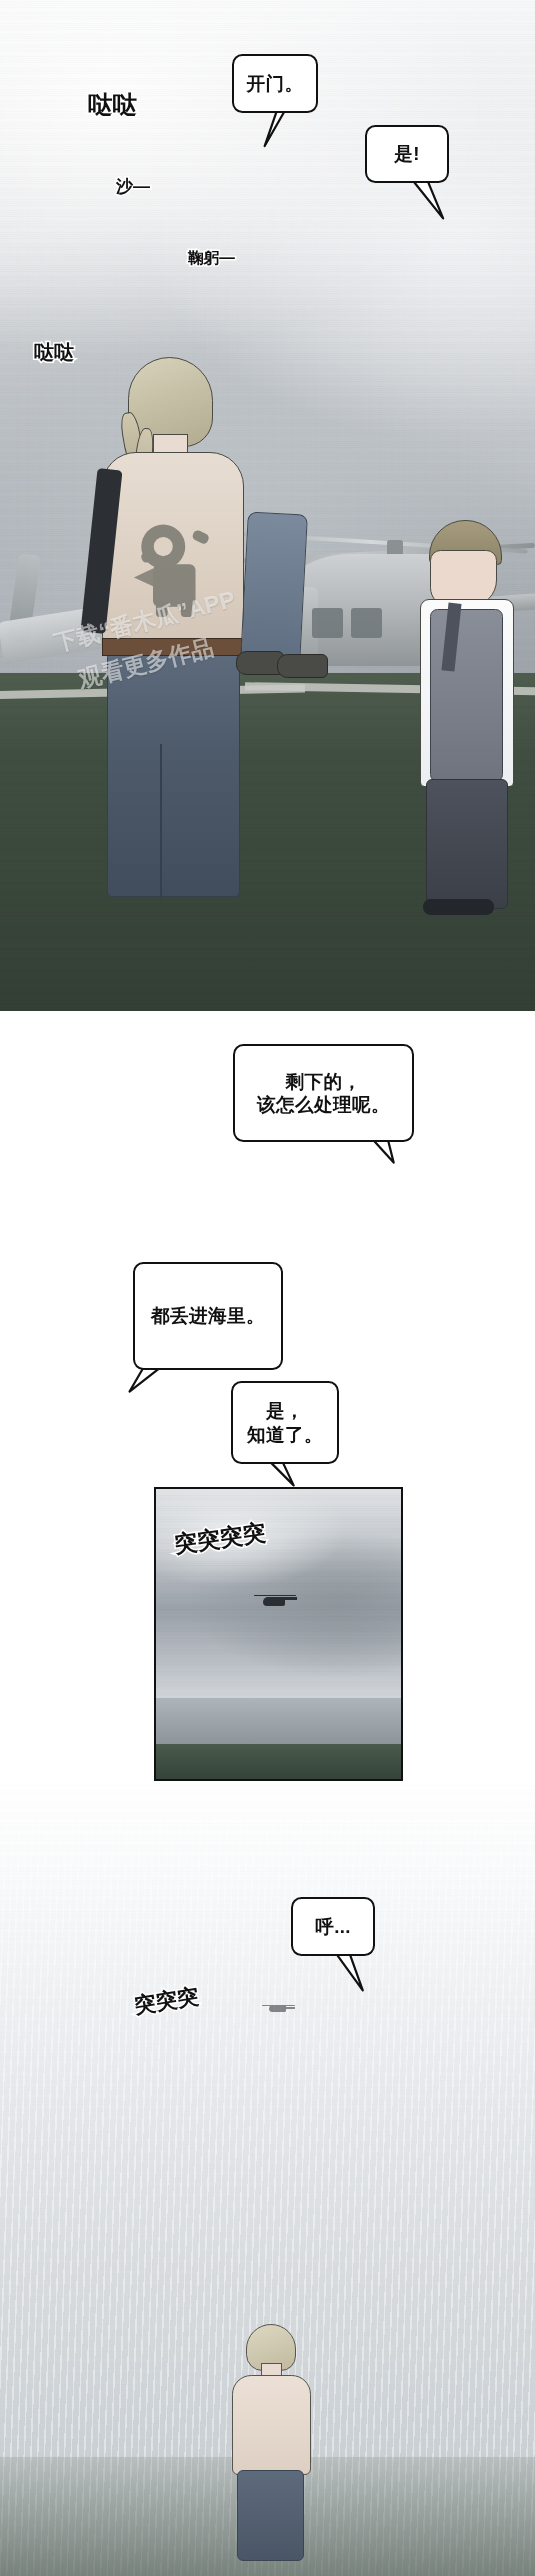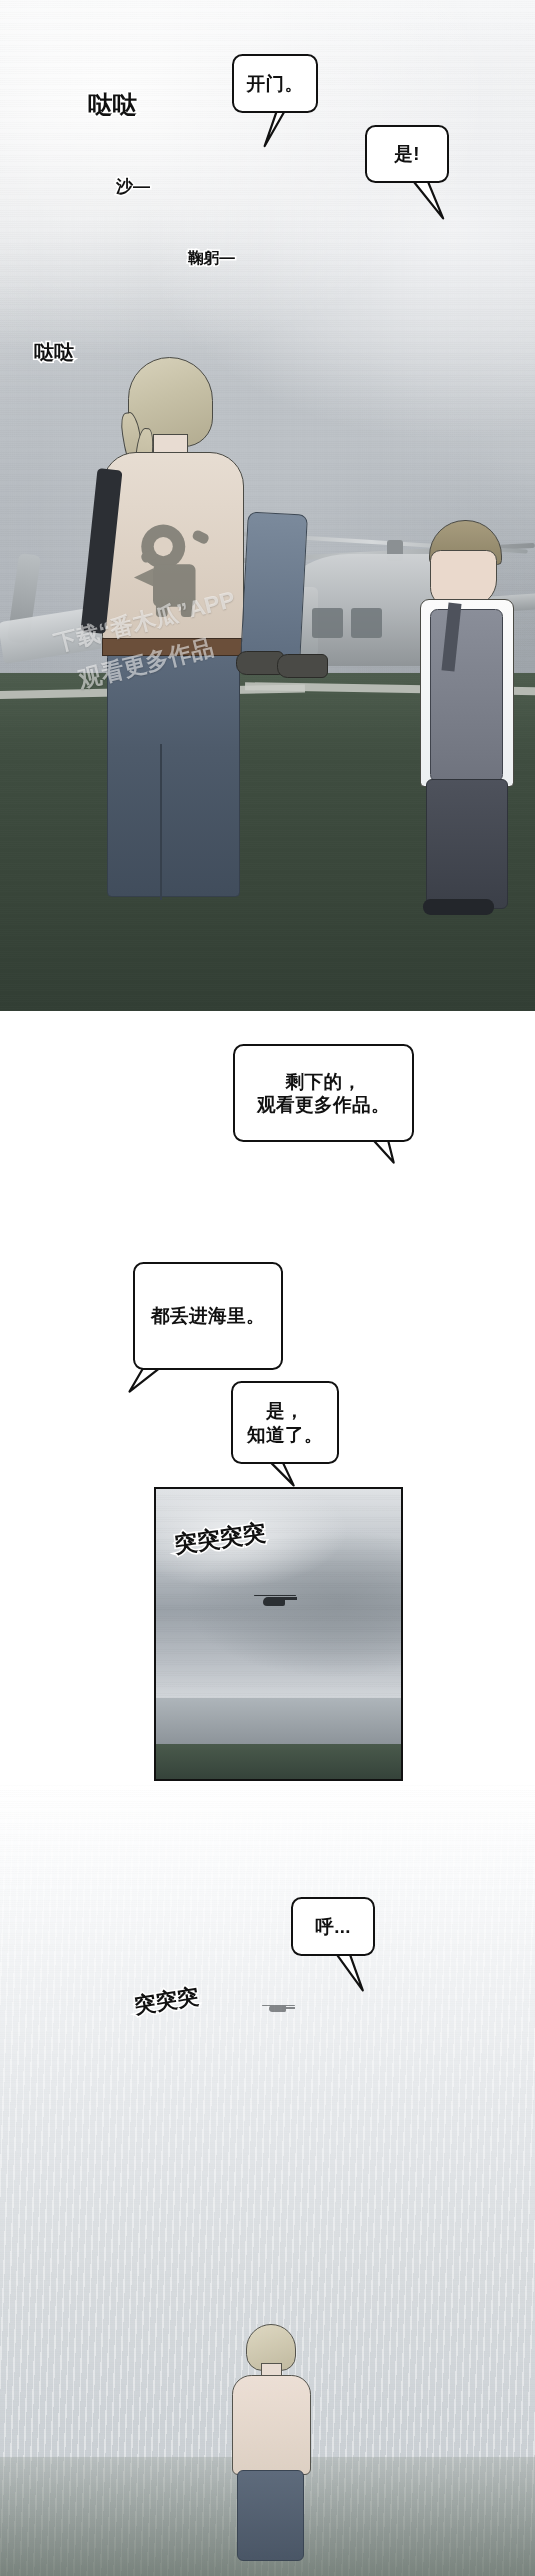--- a/index.html
+++ b/index.html
@@ -229,21 +229,21 @@
       <span>鞠躬—</span>
     </div>
     <div class="sfx" style="left:34px;top:339px;font-size:20px;">
       <span>哒哒</span>
     </div>
   </div>
 
   <div style="position:absolute;left:0;top:1011px;width:535px;height:223px;background:#fff;">
     <div class="bubble" style="left:233px;top:33px;width:177px;height:94px;font-size:18.6px;">
       <span class="btxt">剩下的，
-观看更多作品。</span>
+该怎么处理呢。</span>
     </div>
     <svg class="tail" style="left:361px;top:119px;width:52px;height:37px;" viewBox="0 0 70 50">
       <polygon points="6,2 44,44 34,4" fill="#fff" stroke="#111" stroke-width="3" stroke-linejoin="round"></polygon>
     </svg>
   </div>
 
   <div style="position:absolute;left:8px;top:1234px;width:535px;height:550px;background:#fff;">
 
     <div class="bubble" style="left:125px;top:28px;width:146px;height:104px;font-size:18.6px;">
       <span class="btxt">都丢进海里。</span>

